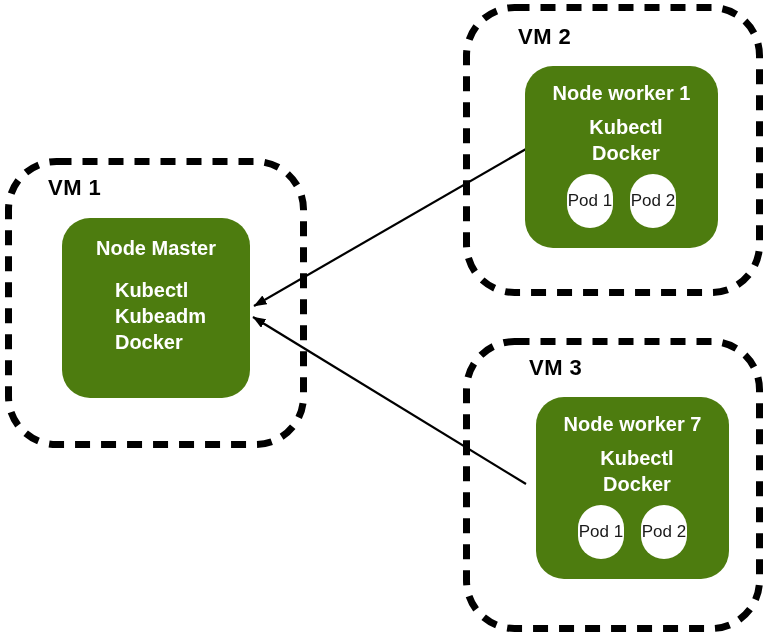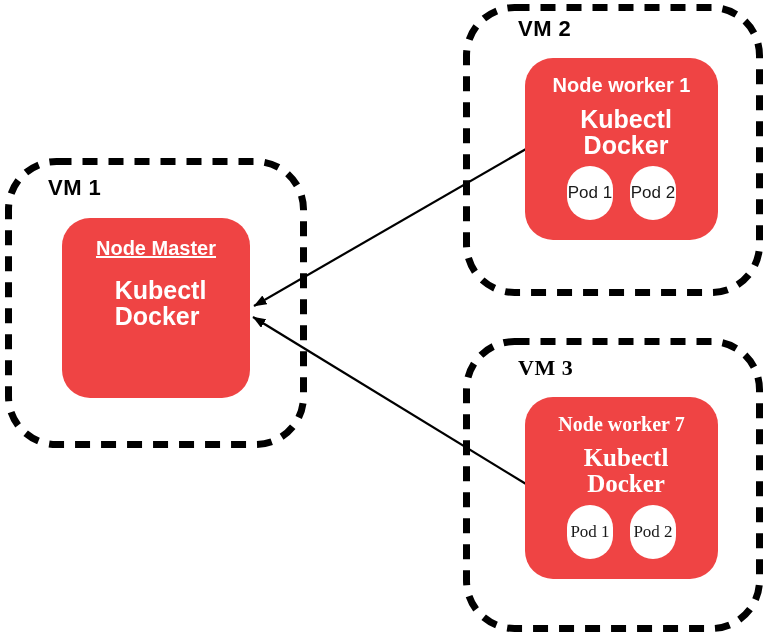--- a/index.html
+++ b/index.html
@@ -29,41 +29,41 @@
   .vm-label {
     position: absolute;
     font-size: 22px;
     font-weight: bold;
     color: #000000;
     letter-spacing: 0.5px;
     white-space: nowrap;
   }
   .node-box {
     position: absolute;
-    background: #ef4444;
+    background: #4d7c0f;
     border-radius: 28px;
     color: #ffffff;
     text-align: center;
     box-sizing: border-box;
   }
   .node-title {
     font-size: 20px;
     font-weight: bold;
     line-height: 26px;
     white-space: nowrap;
   }
-  .master-title { margin-top: 17px; text-decoration: underline; }
+  .master-title { margin-top: 17px; }
   .worker-title { margin-top: 14px; }
   .component-list {
     display: inline-block;
     text-align: left;
     margin-top: 16px;
   }
   .component-line {
-    font-size: 25px;
+    font-size: 20px;
     font-weight: bold;
     line-height: 26px;
     white-space: nowrap;
     margin-left: 9px;
   }
   .worker-components {
     margin-top: 8px;
     text-align: center;
   }
   .pod-row {
@@ -110,45 +110,46 @@
 
     <line x1="526" y1="484" x2="253" y2="317" stroke="#000000" stroke-width="2.2" marker-end="url(#arrowhead)"></line>
   </svg>
 
   <div class="vm-region" style="left:5px; top:158px; width:302px; height:290px;">
     <div class="vm-label" style="left:43px; top:17px;text-align:center;">VM 1</div>
     <div class="node-box" style="left:57px; top:60px; width:188px; height:180px;">
       <div class="node-title master-title">Node Master</div>
       <div class="component-list">
         <div class="component-line">Kubectl</div>
+        <div class="component-line">Kubeadm</div>
         <div class="component-line">Docker</div>
       </div>
     </div>
   </div>
 
-  <div class="vm-region" style="left:463px; top:0; width:300px; height:292px;">
+  <div class="vm-region" style="left:463px; top:8px; width:300px; height:292px;">
     <div class="vm-label" style="left:55px; top:16px;">VM 2</div>
     <div class="node-box" style="left:62px; top:58px; width:193px; height:182px;">
       <div class="node-title worker-title">Node worker 1</div>
       <div class="worker-components">
         <div class="component-line">Kubectl</div>
         <div class="component-line">Docker</div>
       </div>
       <div class="pod-row">
         <div class="pod">
           <span class="pod-label">Pod 1</span>
         </div>
         <div class="pod">
           <span class="pod-label">Pod 2</span>
         </div>
       </div>
     </div>
   </div>
 
-  <div class="vm-region" style="left:463px; top:338px; width:300px; height:294px;font-family:Liberation Serif, serif;">
+  <div class="vm-region" style="left:474px; top:338px; width:300px; height:294px;">
     <div class="vm-label" style="left:55px; top:17px;">VM 3</div>
     <div class="node-box" style="left:62px; top:59px; width:193px; height:182px;">
       <div class="node-title worker-title">Node worker 7</div>
       <div class="worker-components">
         <div class="component-line">Kubectl</div>
         <div class="component-line">Docker</div>
       </div>
       <div class="pod-row">
         <div class="pod">
           <span class="pod-label">Pod 1</span>

